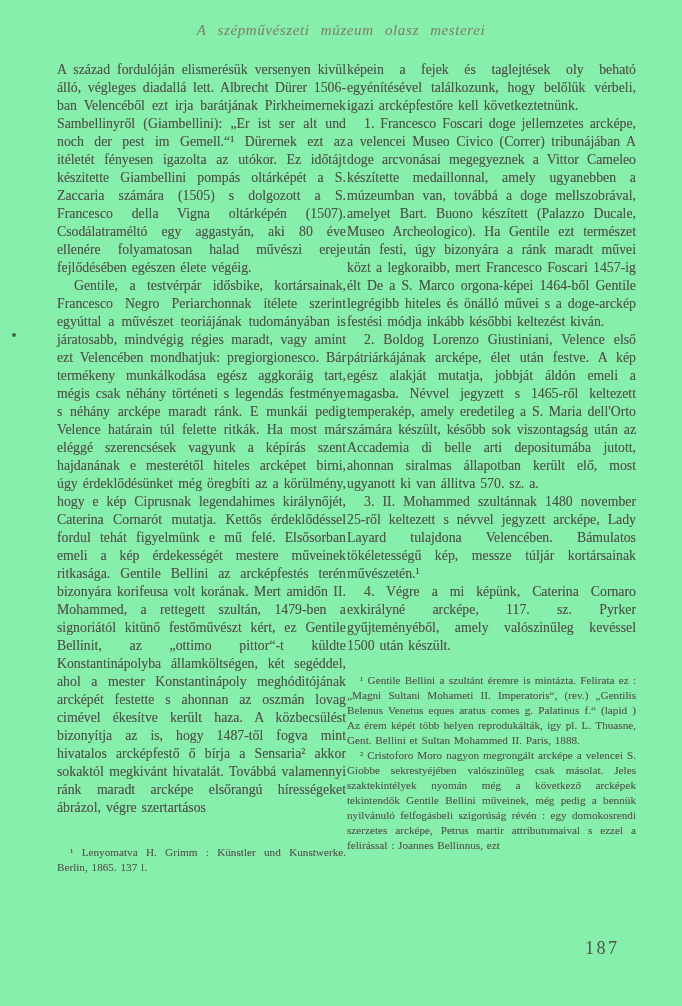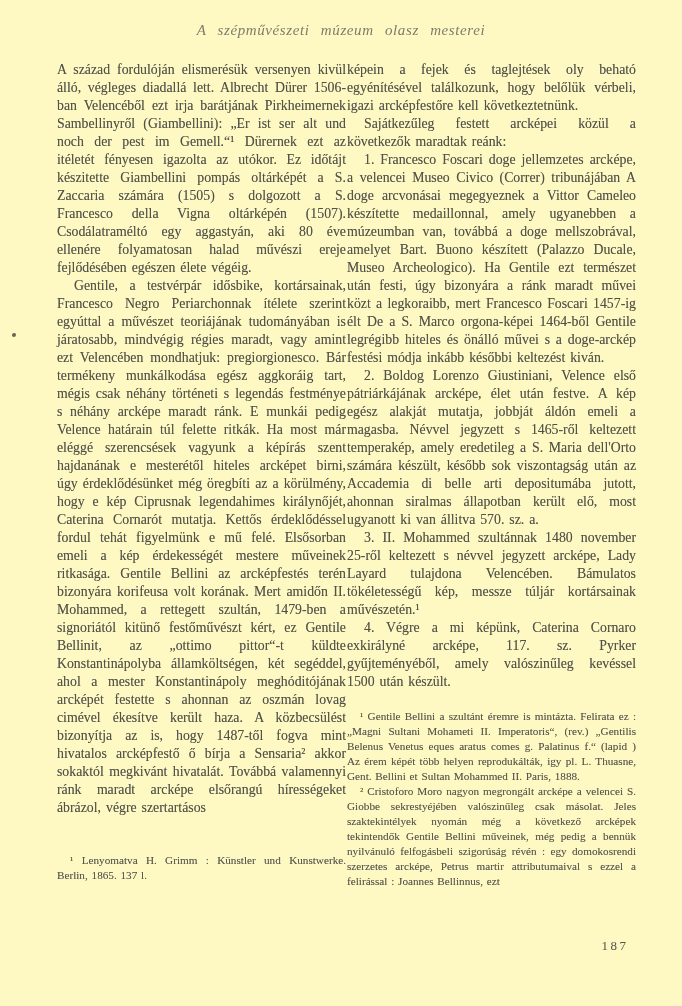--- a/index.html
+++ b/index.html
@@ -13,21 +13,21 @@
   .page {
     position: relative;
     width: 682px;
     height: 1006px;
     background:
       radial-gradient(ellipse 420px 260px at 96% 2%, rgba(255,252,240,0.30), rgba(255,252,240,0) 70%),
       radial-gradient(ellipse 500px 420px at 45% 100%, rgba(225,205,185,0.18), rgba(225,205,185,0) 70%),
       radial-gradient(ellipse 300px 500px at 0% 10%, rgba(60,62,52,0.28), rgba(60,62,52,0) 60%),
       linear-gradient(90deg, #41423a 0px, #5d5e53 5px, #84ότ 0) ,
       linear-gradient(90deg, #41423a 0px, #5e5f54 6px, #8b897a 16px, #b2ac98 32px, #c6bda6 52px, #cbc2ab 85px, #cdc4ad 560px, #d2c9b4 650px, #cfc6b1 682px);
-    background-color: #fef9c3;
+    background-color: #86efac;
   }
   .running-head {
     position: absolute;
     top: 22px;
     left: 0;
     width: 100%;
     text-align: center;
     font-style: italic;
     font-size: 15px;
     letter-spacing: 0.6px;
@@ -56,29 +56,28 @@
   .footnotes p {
     margin: 0;
     font-size: 11.2px;
     line-height: 15px;
     text-align: justify;
     text-indent: 13px;
     color: #56554c;
     word-spacing: 1px;
     text-shadow: 0 0 0.5px rgba(86,85,76,0.4);
   }
-  .col-left .footnotes { margin-top: 36px; }
+  .col-left .footnotes { margin-top: 28px; }
   .col-right .footnotes { margin-top: 18px; }
   .page-number {
     position: absolute;
     top: 938px;
     left: 585px;
     width: 60px;
-    text-align: center;
-    font-size: 13px;
+    font-size: 18px;
     letter-spacing: 2.5px;
     color: #52524a;
   }
   .ink-speck {
     position: absolute;
     left: 12px;
     top: 333px;
     width: 4px;
     height: 4px;
     border-radius: 50% 40% 55% 45%;
@@ -99,21 +98,20 @@
           <p class="indent">Gentile, a testvérpár idősbike, kortársainak, Francesco Negro Periarchonnak ítélete szerint egyúttal a művészet teoriájának tudományában is járatosabb, mindvégig régies maradt, vagy amint ezt Velencében mondhatjuk: pregiorgionesco. Bár termékeny munkálkodása egész aggkoráig tart, mégis csak néhány történeti s legendás festménye s néhány arcképe maradt ránk. E munkái pedig Velence határain túl felette ritkák. Ha most már eléggé szerencsések vagyunk a képírás szent hajdanának e mesterétől hiteles arcképet birni, úgy érdeklődésünket még öregbíti az a körülmény, hogy e kép Ciprusnak legendahimes királynőjét, Caterina Cornarót mutatja. Kettős érdeklődéssel fordul tehát figyelmünk e mű felé. Elsősorban emeli a kép érdekességét mestere műveinek ritkasága. Gentile Bellini az arcképfestés terén bizonyára korifeusa volt korának. Mert amidőn II. Mohammed, a rettegett szultán, 1479-ben a signoriától kitünő festőművészt kért, ez Gentile Bellinit, az „ottimo pittor“-t küldte Konstantinápolyba államköltségen, két segéddel, ahol a mester Konstantinápoly meghóditójának arcképét festette s ahonnan az oszmán lovag cimével ékesítve került haza. A közbecsülést bizonyítja az is, hogy 1487-től fogva mint hivatalos arcképfestő ő bírja a Sensaria² akkor sokaktól megkivánt hivatalát. Továbbá valamennyi ránk maradt arcképe elsőrangú hírességeket ábrázol, végre szertartásos</p>
         </div>
       <div class="footnotes">
           <p>¹ Lenyomatva H. Grimm : Künstler und Kunstwerke. Berlin, 1865. 137 l.</p>
         </div>
     </div>
 
     <div class="column col-right">
       <div class="body-text">
           <p>képein a fejek és taglejtések oly beható egyénítésével találkozunk, hogy belőlük vérbeli, igazi arcképfestőre kell következtetnünk.</p>
-          <p class="indent">Sajátkezűleg festett arcképei közül a következők maradtak reánk:</p>
           <p class="indent">1. Francesco Foscari doge jellemzetes arcképe, a velencei Museo Civico (Correr) tribunájában A doge arcvonásai megegyeznek a Vittor Cameleo készítette medaillonnal, amely ugyanebben a múzeumban van, továbbá a doge mellszobrával, amelyet Bart. Buono készített (Palazzo Ducale, Museo Archeologico). Ha Gentile ezt természet után festi, úgy bizonyára a ránk maradt művei közt a legkoraibb, mert Francesco Foscari 1457-ig élt De a S. Marco orgona-képei 1464-ből Gentile legrégibb hiteles és önálló művei s a doge-arckép festési módja inkább későbbi keltezést kiván.</p>
           <p class="indent">2. Boldog Lorenzo Giustiniani, Velence első pátriárkájának arcképe, élet után festve. A kép egész alakját mutatja, jobbját áldón emeli a magasba. Névvel jegyzett s 1465-ről keltezett temperakép, amely eredetileg a S. Maria dell'Orto számára készült, később sok viszontagság után az Accademia di belle arti depositumába jutott, ahonnan siralmas állapotban került elő, most ugyanott ki van állitva 570. sz. a.</p>
           <p class="indent">3. II. Mohammed szultánnak 1480 november 25-ről keltezett s névvel jegyzett arcképe, Lady Layard tulajdona Velencében. Bámulatos tökéletességű kép, messze túljár kortársainak művészetén.¹</p>
           <p class="indent">4. Végre a mi képünk, Caterina Cornaro exkirályné arcképe, 117. sz. Pyrker gyűjteményéből, amely valószinűleg kevéssel 1500 után készült.</p>
         </div>
       <div class="footnotes">
           <p>¹ Gentile Bellini a szultánt éremre is mintázta. Felirata ez : „Magni Sultani Mohameti II. Imperatoris“, (rev.) „Gentilis Belenus Venetus eques aratus comes g. Palatinus f.“ (lapid ) Az érem képét több helyen reprodukálták, igy pl. L. Thuasne, Gent. Bellini et Sultan Mohammed II. Paris, 1888.</p>
           <p>² Cristoforo Moro nagyon megrongált arcképe a velencei S. Giobbe sekrestyéjében valószinűleg csak másolat. Jeles szaktekintélyek nyomán még a következő arcképek tekintendők Gentile Bellini műveinek, még pedig a bennük nyilvánuló felfogásbeli szigorúság révén : egy domokosrendi szerzetes arcképe, Petrus martir attributumaival s ezzel a felirással : Joannes Bellinnus, ezt</p>
         </div>
     </div>

